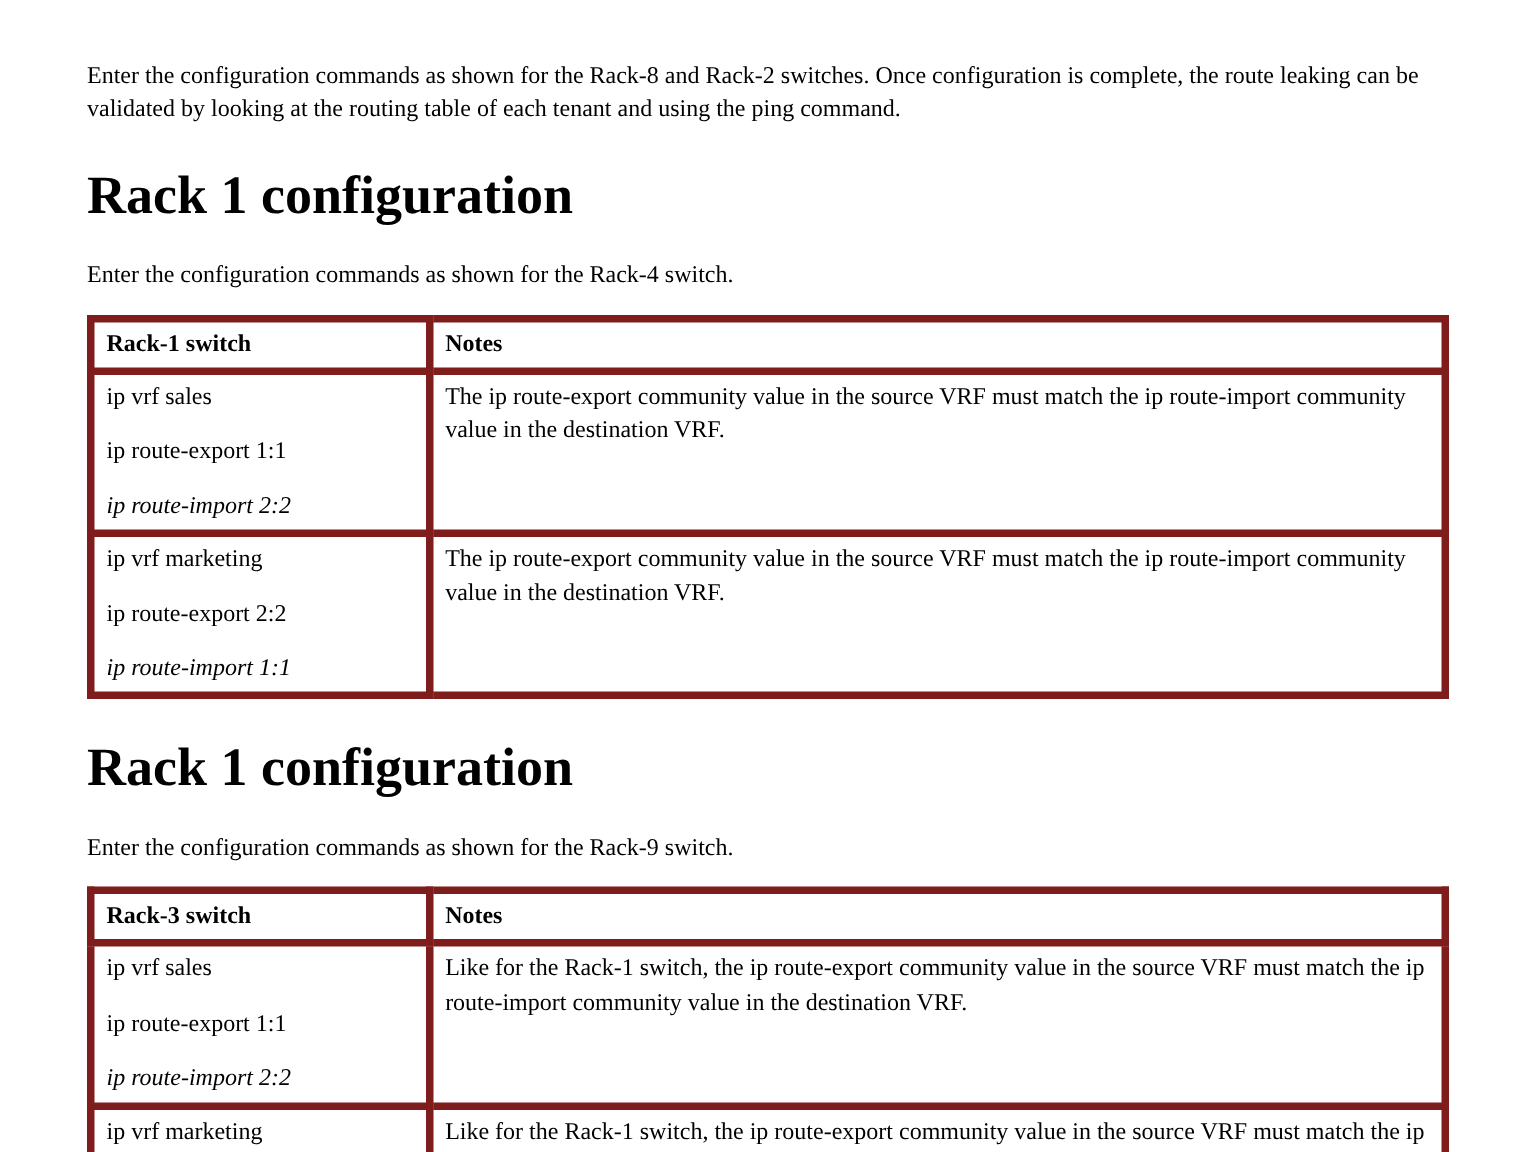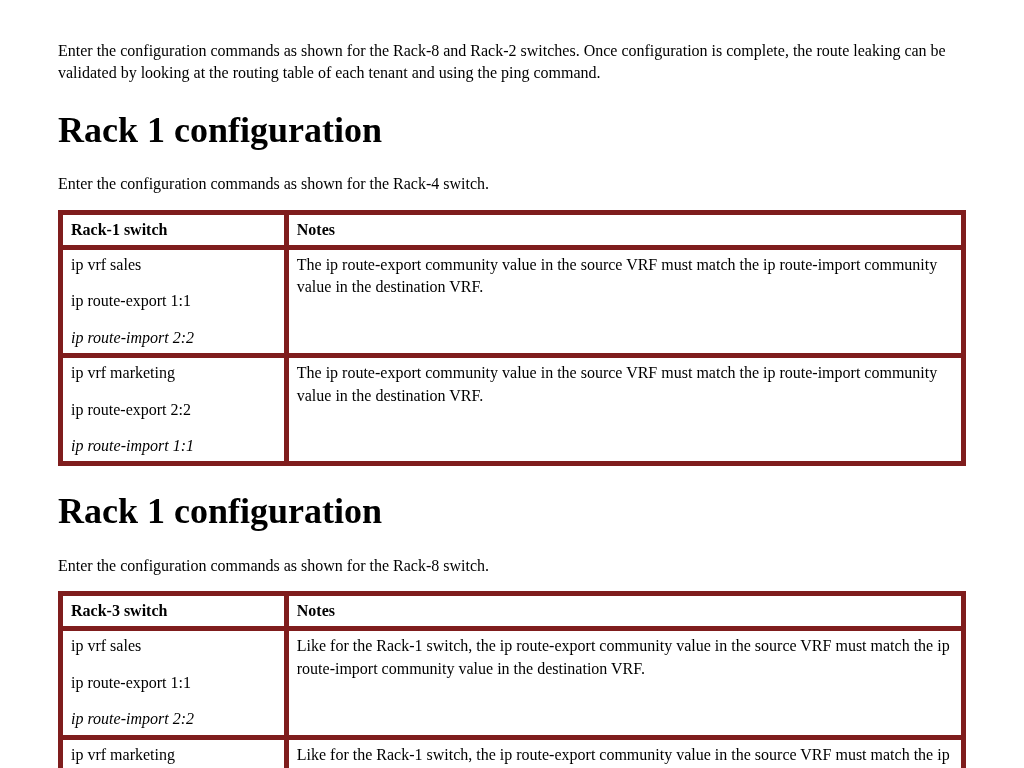--- a/index.html
+++ b/index.html
@@ -77,21 +77,21 @@
         <div class="cmd-line">ip route-export 2:2</div>
         <div class="cmd-line">ip route-import 1:1</div>
       </td>
       <td>The ip route-export community value in the source VRF must match the ip route-import community value in the destination VRF.</td>
     </tr>
   </tbody>
 </table>
 
 <h2>Rack 1 configuration</h2>
 
-<p>Enter the configuration commands as shown for the Rack-8 switch.</p>
+<p>Enter the configuration commands as shown for the Rack-9 switch.</p>
 
 <table>
   <thead>
     <tr>
       <th class="col-switch">Rack-3 switch</th>
       <th class="col-notes">Notes</th>
     </tr>
   </thead>
   <tbody>
     <tr>

